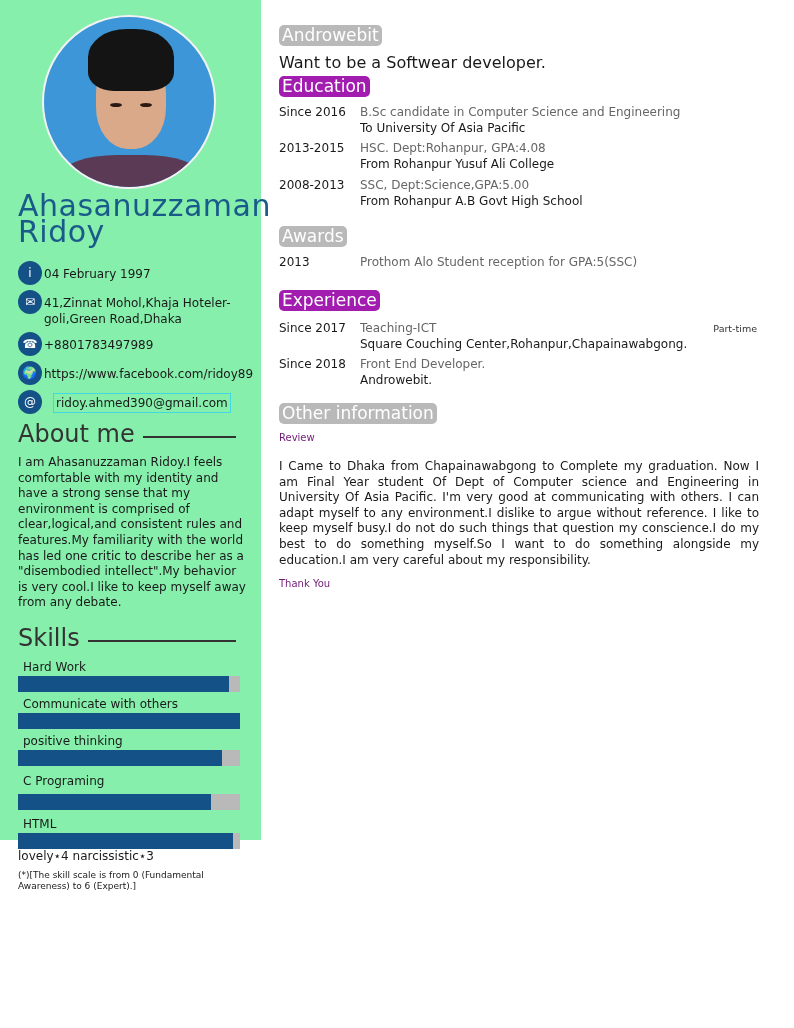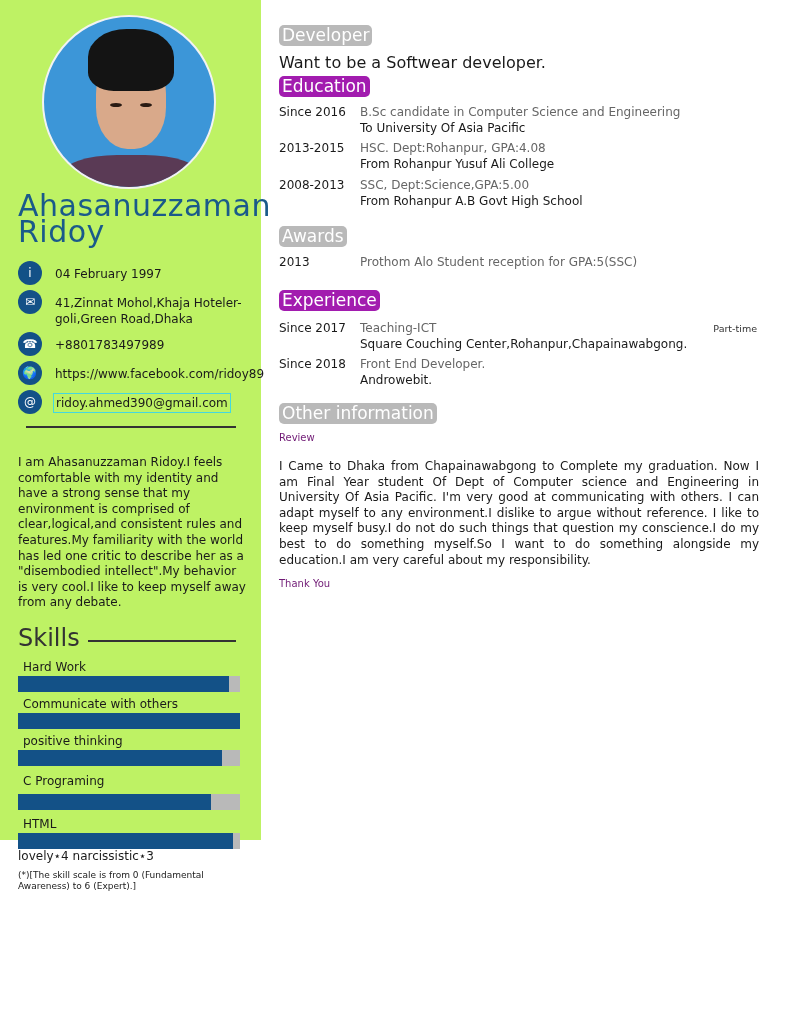--- a/index.html
+++ b/index.html
@@ -1,21 +1,21 @@
 <!DOCTYPE html>
 <html><head>
   <meta charset="utf-8">
   <style>
     * { margin: 0; padding: 0; box-sizing: border-box; }
     html, body { width: 794px; height: 1028px; background: #ffffff; overflow: hidden; }
     body { font-family: "DejaVu Sans", sans-serif; color: #1a1a1a; position: relative; }
 
     .sidebar {
       position: absolute; left: 0; top: 0; width: 261px; height: 840px;
-      background: #bef264;
+      background: #86efac;
     }
     .photo {
       position: absolute; left: 42px; top: 15px; width: 174px; height: 174px;
       border-radius: 50%; background: #3c96d8; overflow: hidden;
       border: 2px solid #f2f2f2;
     }
     .photo .hair { position: absolute; left: 44px; top: 12px; width: 86px; height: 62px; background: #141414; border-radius: 45% 45% 30% 30%; }
     .photo .face { position: absolute; left: 52px; top: 40px; width: 70px; height: 92px; background: #d9a98a; border-radius: 40% 40% 45% 45%; }
     .photo .eye { position: absolute; top: 86px; width: 12px; height: 4px; background: #2a1a12; border-radius: 50%; }
     .photo .shirt { position: absolute; left: 18px; top: 138px; width: 138px; height: 50px; background: #5a3a55; border-radius: 40% 40% 0 0; }
@@ -23,21 +23,21 @@
     .name {
       position: absolute; left: 18px; top: 193px; width: 240px;
       font-size: 30px; line-height: 26px; color: #1a5a8a; letter-spacing: 0.5px;
     }
     .contacts { position: absolute; left: 18px; top: 261px; width: 250px; }
     .contact { display: flex; align-items: flex-start; margin-bottom: 5px; }
     .contact .ico {
       width: 24px; height: 24px; border-radius: 50%; background: #135187; color: #fff;
       font-size: 12px; display: flex; align-items: center; justify-content: center; flex: none;
     }
-    .contact .txt { margin-left: 13px; font-size: 12px; line-height: 16px; color: #1a1a1a; padding-top: 5px; }
+    .contact .txt { margin-left: 2px; font-size: 12px; line-height: 16px; color: #1a1a1a; padding-top: 5px; }
     .contact .txt.email { border: 1px solid #43d8e0; padding: 1px 2px 1px 2px; margin-top: 3px; margin-left: 11px; }
 
     .side-h {
       position: absolute; left: 18px; font-size: 24px; color: #333; display: flex; align-items: center; width: 218px;
     }
     .side-h .rule { flex: 1; height: 2px; background: #333; margin-left: 8px; margin-top: 6px; }
     .about-text {
       position: absolute; left: 18px; top: 455px; width: 228px;
       font-size: 12px; line-height: 15.6px; color: #1a1a1a;
     }
@@ -100,20 +100,21 @@
       <span class="ico">🌍</span>
       <span class="txt" style="white-space:nowrap">https://www.facebook.com/ridoy89</span>
     </div>
     <div class="contact">
       <span class="ico">@</span>
       <span class="txt email">ridoy.ahmed390@gmail.com</span>
     </div>
   </div>
 
   <div class="side-h" style="top:420px">
+    <span>About me</span>
     <span class="rule"></span>
   </div>
   <div class="about-text">I am Ahasanuzzaman Ridoy.I feels comfortable with my identity and have a strong sense that my environment is comprised of clear,logical,and consistent rules and features.My familiarity with the world has led one critic to describe her as a "disembodied intellect".My behavior is very cool.I like to keep myself away from any debate.</div>
 
   <div class="side-h" style="top:624px">
     <span>Skills</span>
     <span class="rule"></span>
   </div>
 
   <div class="skills">
@@ -136,21 +137,21 @@
     <div class="skill-label">HTML</div>
     <div class="skill-bar">
         <div class="skill-fill" style="width:97%"></div>
       </div>
   </div>
 
   <div class="traits">lovely⋆4 narcissistic⋆3</div>
   <div class="scale-note">(*)[The skill scale is from 0 (Fundamental Awareness) to 6 (Expert).]</div>
 </div>
 
-<div class="sec-title gray" style="top:25px">Developer</div>
+<div class="sec-title gray" style="top:25px">Androwebit</div>
 <div class="plain-text" style="top:53px">Want to be a Softwear developer.</div>
 
 <div class="sec-title blue" style="top:76px">Education</div>
 <div class="row" style="top:104px">
   <span class="date">Since 2016</span>
   <span class="desc">B.Sc candidate in Computer Science and Engineering</span>
   <span class="sub">To University Of Asia Pacific</span>
 </div>
 <div class="row" style="top:140px">
   <span class="date">2013-2015</span>

